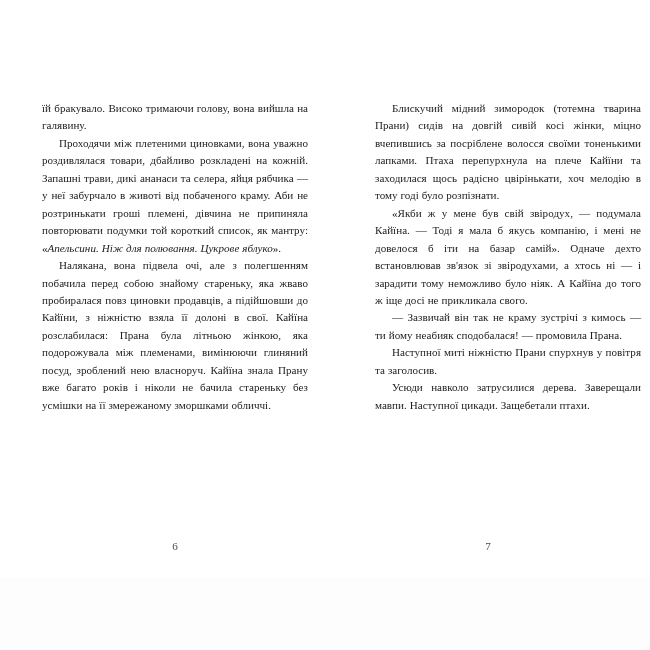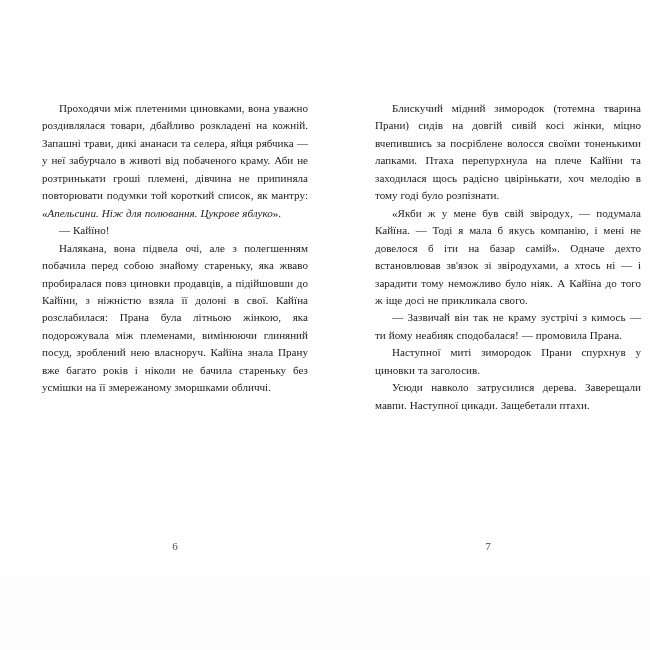--- a/index.html
+++ b/index.html
@@ -94,31 +94,31 @@
 <body>
 
 <div class="book-spread">
 
   <div class="paper-sheet"></div>
   <div class="paper-edge-bottom"></div>
   <div class="gutter"></div>
 
   <div class="page page-left">
     <div class="page-body" id="left-body">
+        <p class="para no-indent"><span>їй бракувало. Високо тримаючи голову, вона вийшла на галявину.</span></p>
         <p class="para"><span>Проходячи між плетеними циновками, вона уважно роздивлялася товари, дбайливо розкладені на кожній. Запашні трави, дикі ананаси та селера, яйця рябчика — у неї забурчало в животі від побаченого краму. Аби не розтринькати гроші племені, дівчина не припиняла повторювати подумки той короткий список, як мантру: «</span><em>Апельсини. Ніж для полювання. Цукрове яблуко</em><span>».</span></p>
-        <p class="para"><span>— Кайїно!</span></p>
         <p class="para"><span>Налякана, вона підвела очі, але з полегшенням побачила перед собою знайому стареньку, яка жваво пробиралася повз циновки продавців, а підійшовши до Кайїни, з ніжністю взяла її долоні в свої. Кайїна розслабилася: Прана була літньою жінкою, яка подорожувала між племенами, вимінюючи глиняний посуд, зроблений нею власноруч. Кайїна знала Прану вже багато років і ніколи не бачила стареньку без усмішки на її змережаному зморшками обличчі.</span></p>
       </div>
   </div>
   <div class="page-number left-num">6</div>
 
   <div class="page page-right">
     <div class="page-body" id="right-body">
         <p class="para"><span>Блискучий мідний зимородок (тотемна тварина Прани) сидів на довгій сивій косі жінки, міцно вчепившись за посріблене волосся своїми тоненькими лапками. Птаха перепурхнула на плече Кайїни та заходилася щось радісно цвірінькати, хоч мелодію в тому годі було розпізнати.</span></p>
         <p class="para"><span>«Якби ж у мене був свій звіродух, — подумала Кайїна. — Тоді я мала б якусь компанію, і мені не довелося б іти на базар самій». Одначе дехто встановлював зв'язок зі звіродухами, а хтось ні — і зарадити тому неможливо було ніяк. А Кайїна до того ж іще досі не прикликала свого.</span></p>
         <p class="para"><span>— Зазвичай він так не краму зустрічі з кимось — ти йому неабияк сподобалася! — промовила Прана.</span></p>
-        <p class="para"><span>Наступної миті зимородок Прани спурхнув у циновки та заголосив.</span></p>
+        <p class="para"><span>Наступної миті ніжністю Прани спурхнув у повітря та заголосив.</span></p>
         <p class="para"><span>Усюди навколо затрусилися дерева. Заверещали мавпи. Наступної цикади. Защебетали птахи.</span></p>
       </div>
   </div>
   <div class="page-number right-num">7</div>
 
 </div>
 
 </body></html>

